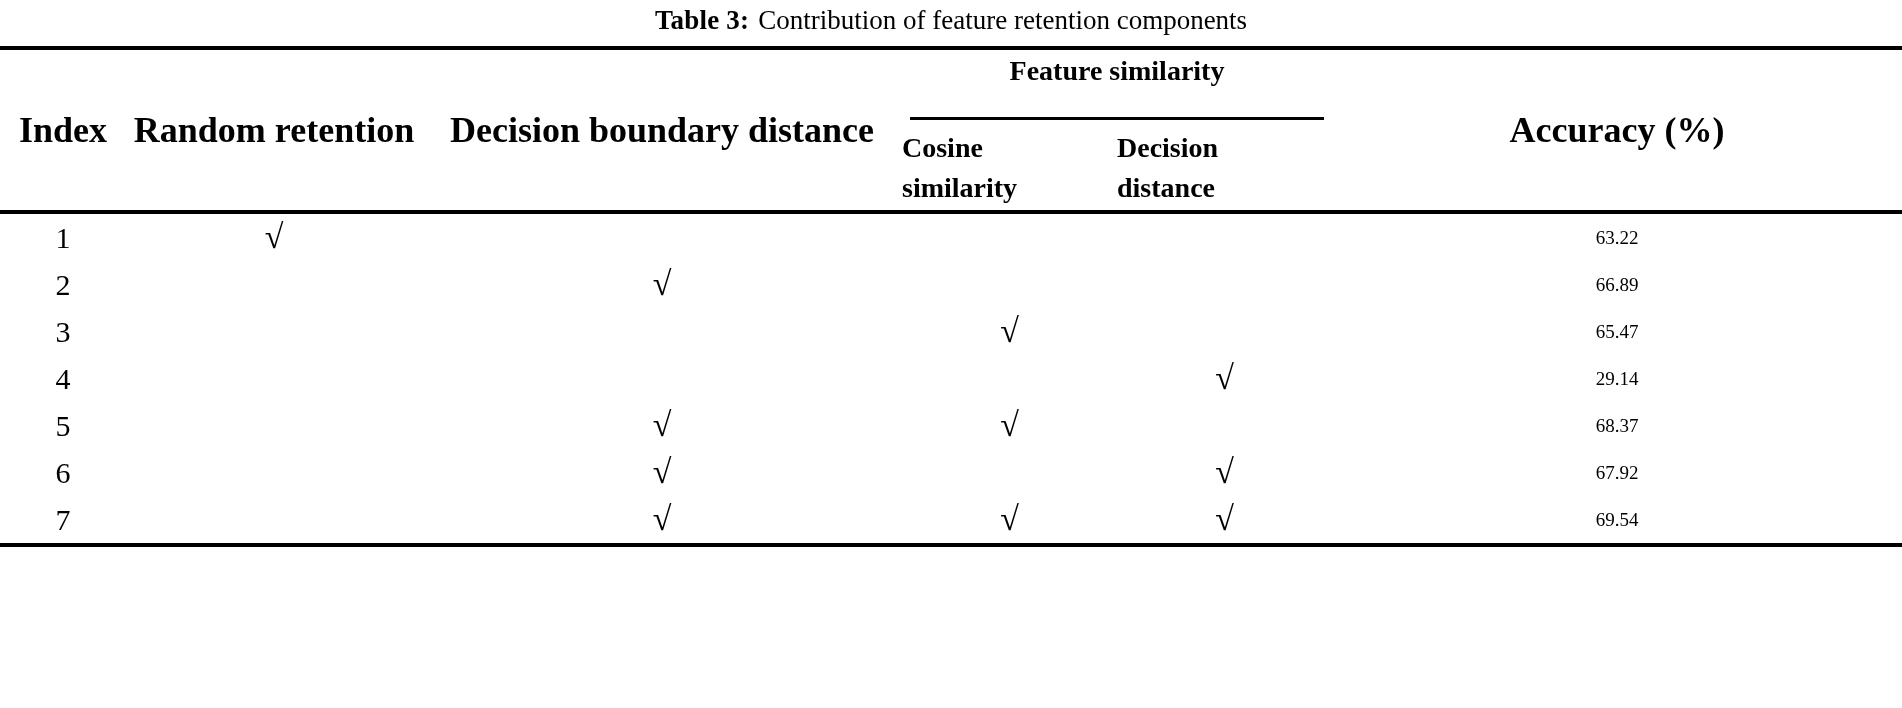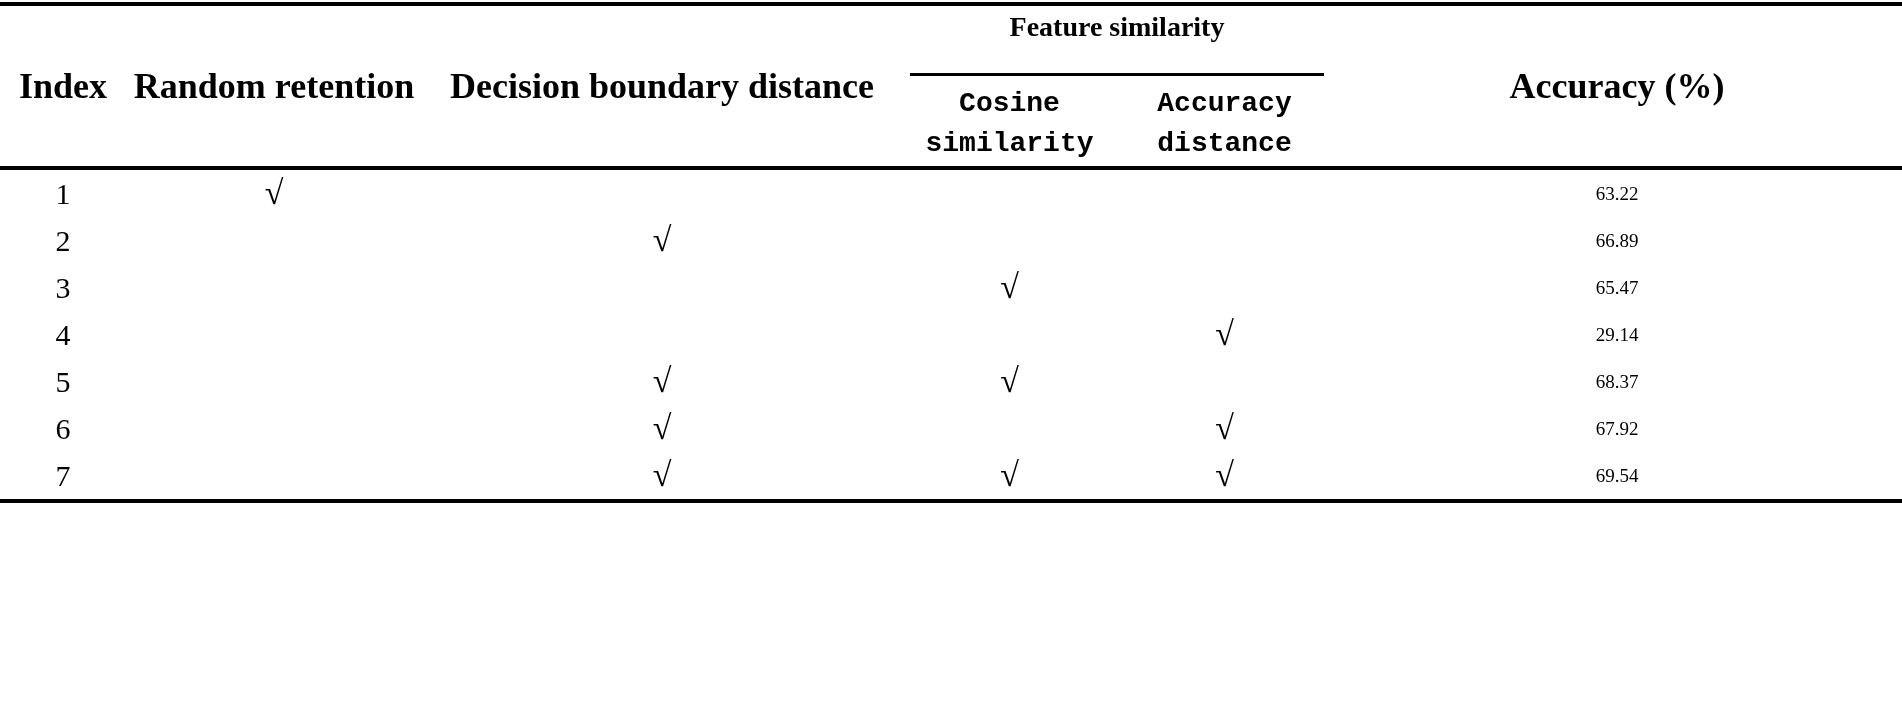--- a/index.html
+++ b/index.html
@@ -95,22 +95,20 @@
 
   .subhdr-row td {
     height: 84px;
     vertical-align: top;
     padding-top: 2px;
   }
   .subhdr {
     font-weight: bold;
     font-size: 28px;
     line-height: 40px;
-    text-align: center;
-    font-family: Liberation Mono, monospace;
   }
   .subhdr .ln { display: block; white-space: nowrap; }
 
   
   .hdr-tall {
     font-weight: bold;
     font-size: 36px;
     line-height: 34px;
     text-align: center;
     white-space: nowrap;
@@ -132,20 +130,23 @@
     font-family: "Liberation Serif", "DejaVu Serif", serif;
     display: inline-block;
   }
   .check.off { visibility: hidden; }
 </style>
 </head>
 <body>
 
 <div class="table-figure">
 
+  <div class="caption">
+    <span class="caption-label">Table 3:</span><span class="caption-text">Contribution of feature retention components</span>
+  </div>
 
   <div class="rule-top"></div>
 
   <table class="tbl">
     <colgroup>
       <col class="c-index">
       <col class="c-random">
       <col class="c-decision">
       <col class="c-cosine">
       <col class="c-euclid">
@@ -167,21 +168,21 @@
       </tr>
       <tr class="subhdr-row">
         <td>
           <div class="subhdr">
             <span class="ln">Cosine</span>
             <span class="ln">similarity</span>
           </div>
         </td>
         <td>
           <div class="subhdr">
-            <span class="ln">Accuracy</span>
+            <span class="ln">Decision</span>
             <span class="ln">distance</span>
           </div>
         </td>
       </tr>
     </thead>
   </table>
 
   <div class="rule-mid"></div>
 
   <table class="tbl">

